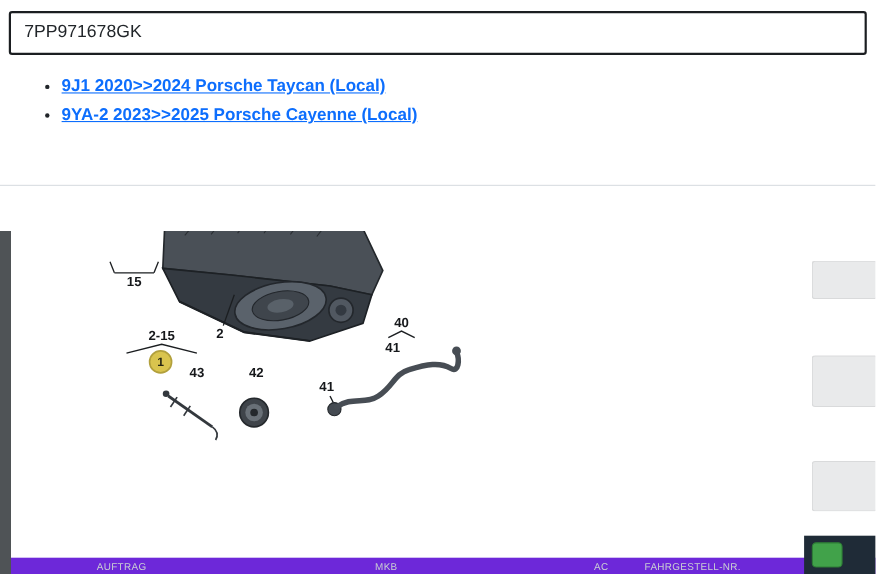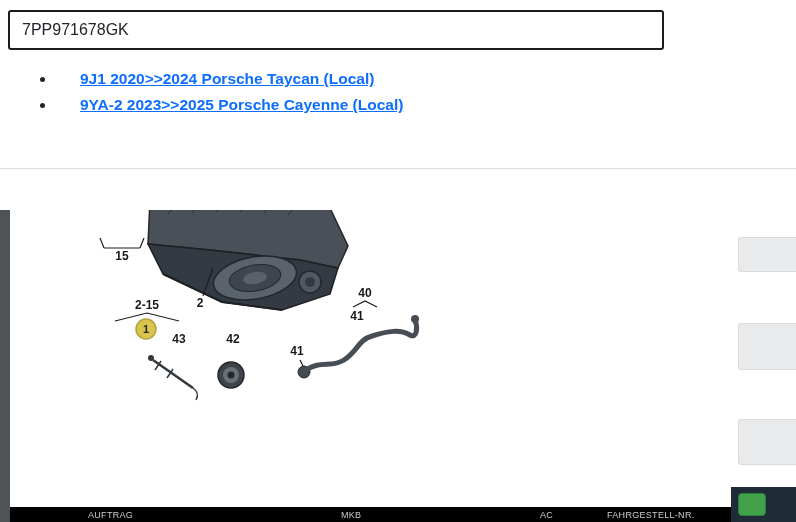--- a/index.html
+++ b/index.html
@@ -1,48 +1,48 @@
 <!DOCTYPE html>
 <html><head>
 <meta charset="utf-8">
 <style>
   html,body{margin:0;padding:0;background:#fff;}
   body{width:796px;height:522px;overflow:hidden;font-family:"Liberation Sans",sans-serif;position:relative;}
   .app{position:absolute;inset:0;background:#fff;}
 
   
   .search-input{
-    position:absolute;left:8px;top:10px;width:656px;height:40px;box-sizing:border-box;
+    position:absolute;left:8px;top:10px;width:780px;height:40px;box-sizing:border-box;
     border:2px solid #1b1e21;border-radius:3px;padding:0 12px;font-size:16px;color:#212529;
     font-family:"Liberation Sans",sans-serif;outline:none;background:#fff;
   }
 
   
   .results{position:absolute;top:70px;left:38px;margin:0;padding:0 0 0 18px;list-style:disc;}
   .results li{margin:0 0 9px 0;font-size:15.5px;line-height:17px;color:#212529;}
-  .results a{color:#0d6efd;font-weight:bold;text-decoration:underline;margin-left:24px;}
+  .results a{color:#0d6efd;font-weight:bold;text-decoration:underline;}
 
   .divider{position:absolute;top:168px;left:0;width:796px;border-top:1px solid #d9dde1;}
 
   
   .left-strip{position:absolute;left:0;top:210px;width:10px;height:312px;background:#4f5356;z-index:5;}
   .diagram-svg{position:absolute;left:0;top:210px;width:730px;height:297px;}
 
   .side-panel{position:absolute;right:0;width:58px;background:#e9eaeb;border:1px solid #d9dadb;border-right:none;border-radius:3px 0 0 3px;box-sizing:border-box;}
   .panel-1{top:237px;height:35px;}
   .panel-2{top:323px;height:47px;}
   .panel-3{top:419px;height:46px;}
 
   .corner-box{position:absolute;right:0;top:487px;width:65px;height:35px;background:#1f2b37;z-index:6;}
   .corner-btn{position:absolute;left:7px;top:6px;width:28px;height:23px;background:#41a24a;border-radius:4px;border:1px solid #2e7d36;box-sizing:border-box;}
 
   
-  .footer{position:absolute;left:0;bottom:0;width:796px;height:15px;background:#000000;z-index:4;}
+  .footer{position:absolute;left:0;bottom:0;width:796px;height:15px;background:#6d28d9;z-index:4;}
   .footer span{position:absolute;top:3px;font-size:9px;letter-spacing:.3px;color:#c9ced3;white-space:nowrap;}
-  .f-0{left:88px;} .f-1{left:305px;margin-left:36px;} .f-2{left:400px;margin-top:24px;} .f-3{left:508px;margin-left:32px;} .f-4{left:607px;}
+  .f-0{left:88px;} .f-1{left:305px;margin-left:36px;} .f-2{left:400px;margin-top:24px;} .f-3{left:508px;margin-left:32px;} .f-4{left:586px;}
 
   
   .callout{font:bold 12px "Liberation Sans",sans-serif;fill:#16181b;}
   .callout-sm{font:bold 11px "Liberation Sans",sans-serif;fill:#262613;}
 </style>
 </head>
 <body>
 
 <div class="app">
 

